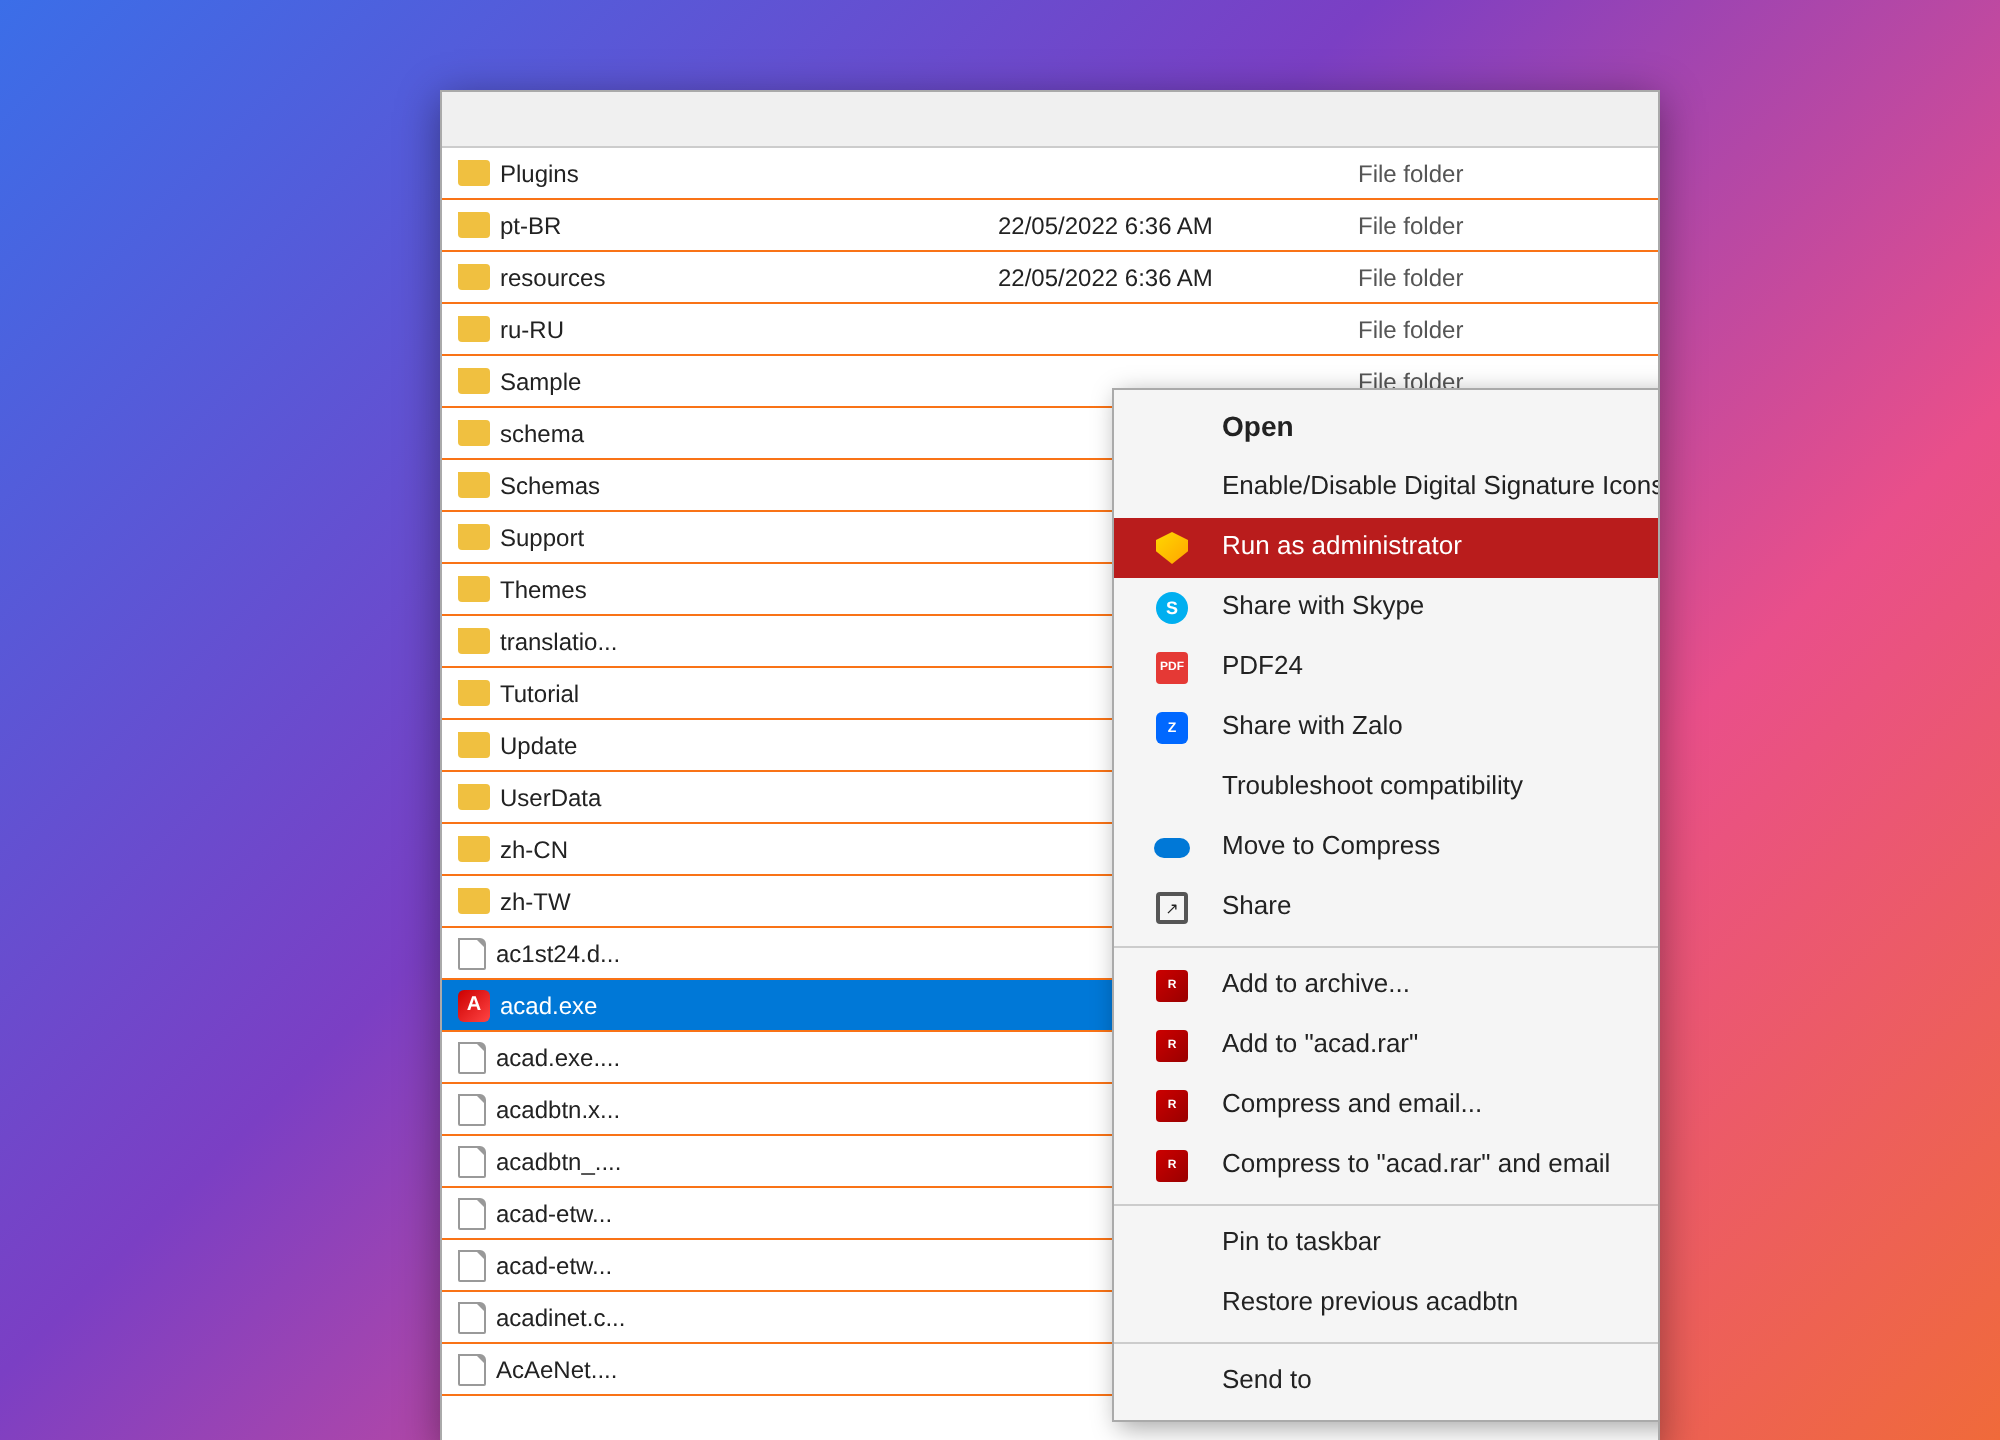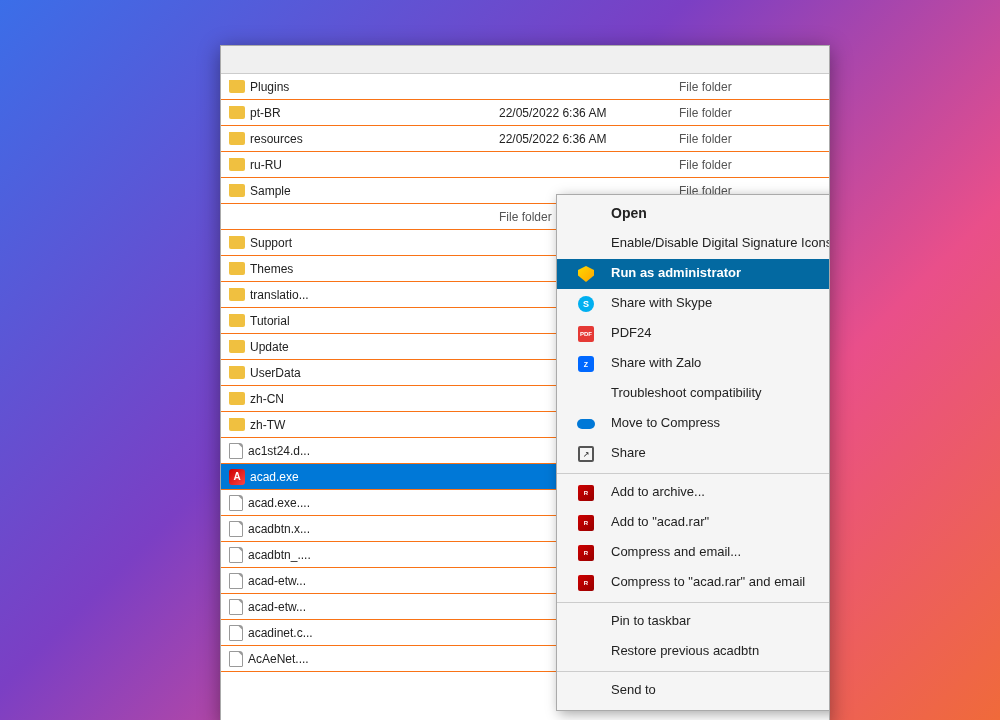--- a/index.html
+++ b/index.html
@@ -220,23 +220,22 @@
       font-size: 13px;
       color: #222;
       cursor: pointer;
       display: flex;
       align-items: flex-start;
       gap: 16px;
       white-space: nowrap;
     }
 
     .ctx-item:hover, .ctx-item.hovered {
-      background: #0369a1;
+      background: #b91c1c;
       color: #fff;
-      font-weight: bold;
     }
 
     .ctx-item.bold {
       font-weight: 700;
       font-size: 14px;
     }
 
     .ctx-divider {
       height: 1px;
       background: #ccc;
@@ -396,20 +395,32 @@
   </div>
       <div class="file-row">
     <div class="file-cell">
           <span class="icon-folder"></span>
           <span>Sample</span>
         </div>
     <div class="file-cell"></div>
     <div class="file-cell file-type">File folder</div>
   </div>
       <div class="file-row">
+    <div class="file-cell">
+          <span class="icon-folder"></span>
+          <span>schema</span>
+        </div>
+    <div class="file-cell"></div>
+    <div class="file-cell file-type">File folder</div>
+  </div>
+      <div class="file-row">
+    <div class="file-cell">
+          <span class="icon-folder"></span>
+          <span>Schemas</span>
+        </div>
     <div class="file-cell"></div>
     <div class="file-cell file-type">File folder</div>
   </div>
       <div class="file-row">
     <div class="file-cell">
           <span class="icon-folder"></span>
           <span>Support</span>
         </div>
     <div class="file-cell"></div>
     <div class="file-cell file-type">File folder</div>

